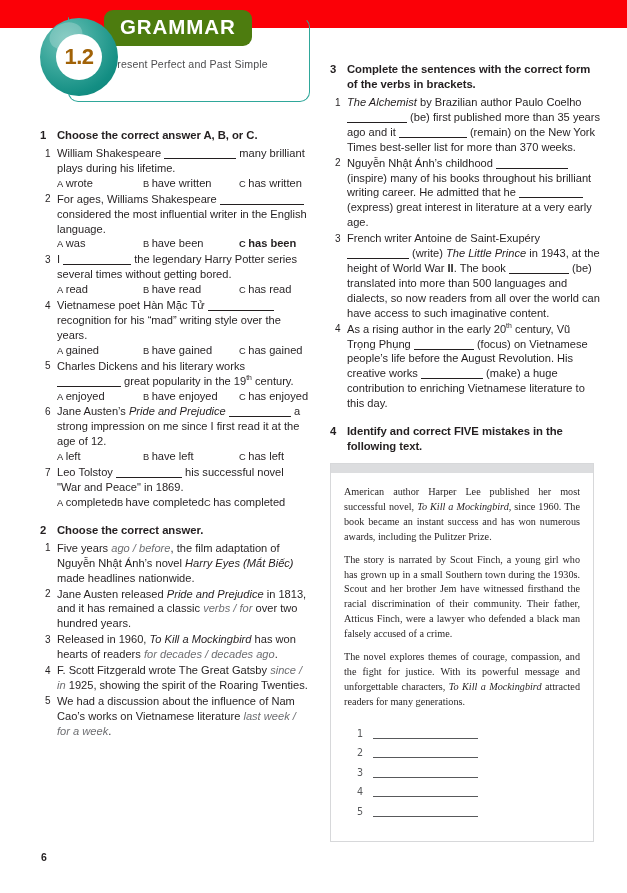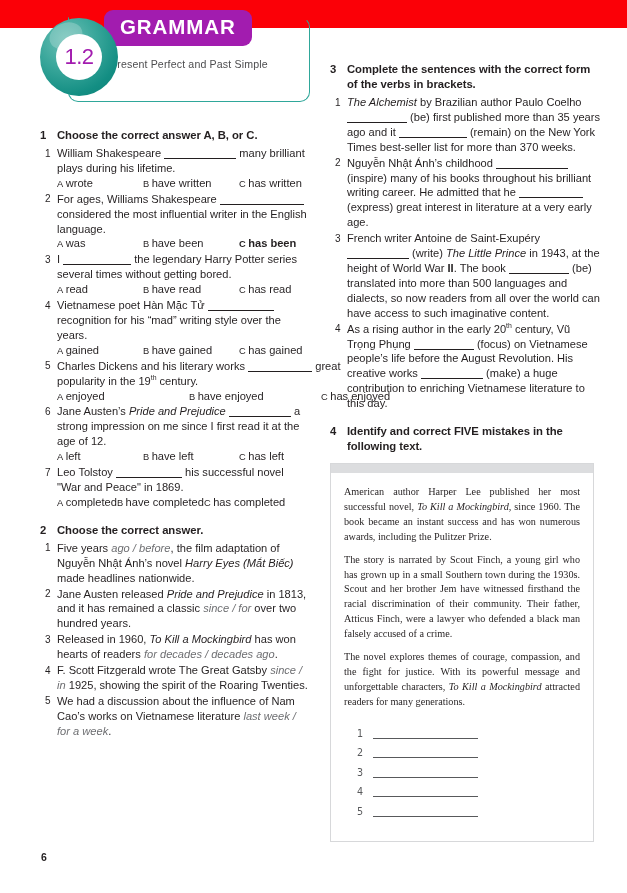--- a/index.html
+++ b/index.html
@@ -38,21 +38,21 @@
     border-top-color: transparent;
     border-top-right-radius: 10px;
     border-bottom-right-radius: 10px;
     border-bottom-left-radius: 10px;
     border-top-left-radius: 0;
   }
   .grammar-tab {
     position: absolute;
     left: 64px; top: 0px;
     padding: 7px 16px 8px 16px;
-    background: #a21caf;
+    background: #4d7c0f;
     border-top-right-radius: 9px;
     border-bottom-right-radius: 9px;
     border-top-left-radius: 9px;
     border-bottom-left-radius: 9px;
     color: #ffffff;
     font-size: 20.5px;
     font-weight: bold;
     letter-spacing: 0.9px;
     line-height: 1;
   }
@@ -89,23 +89,23 @@
     width: 46px; height: 46px;
     border-radius: 50%;
     background: #ffffff;
     display: flex;
     align-items: center;
     justify-content: center;
     position: relative;
     z-index: 2;
   }
   .badge-num {
-    color: #a21caf;
+    color: #a16207;
     font-size: 22px;
-    font-weight: normal;
+    font-weight: bold;
     letter-spacing: -0.6px;
     line-height: 1;
   }
 
   
   .col {
     position: absolute;
     top: 0;
     width: 270px;
   }
@@ -285,22 +285,22 @@
               <span class="opt" style="width: auto;"><span class="ol">C</span>has gained</span>
             </div>
           </div>
         </div>
         <div class="item">
           <span class="item-num">5</span>
           <div class="item-body">
             <div>Charles Dickens and his literary works <span class="blank" style="width: 64px;"></span> great popularity in the 19<sup>th</sup> century.</div>
             <div class="opts">
               <span class="opt" style="width: 86px;"><span class="ol">A</span>enjoyed</span>
-              <span class="opt" style="width: 96px; margin-left: 46px;"><span class="ol">B</span>have enjoyed</span>
-              <span class="opt" style="width: auto; margin-left: 36px;"><span class="ol">C</span>has enjoyed</span>
+              <span class="opt" style="width: 96px;"><span class="ol">B</span>have enjoyed</span>
+              <span class="opt" style="width: auto;"><span class="ol">C</span>has enjoyed</span>
             </div>
           </div>
         </div>
         <div class="item">
           <span class="item-num">6</span>
           <div class="item-body">
             <div>Jane Austen’s <i>Pride and Prejudice</i> <span class="blank" style="width: 62px;"></span> a strong impression on me since I first read it at the age of 12.</div>
             <div class="opts">
               <span class="opt" style="width: 86px;"><span class="ol">A</span>left</span>
               <span class="opt" style="width: 96px;"><span class="ol">B</span>have left</span>
@@ -327,21 +327,21 @@
       <span class="ex-num">2</span>
       <span class="ex-title">Choose the correct answer.</span>
     </div>
     <div class="items" id="ex2-items">
         <div class="item">
           <span class="item-num">1</span>
           <div class="item-body">Five years <span class="alt">ago / before</span>, the film adaptation of Nguyễn Nhật Ánh’s novel <i>Harry Eyes (Mắt Biếc)</i> made headlines nationwide.</div>
         </div>
         <div class="item">
           <span class="item-num">2</span>
-          <div class="item-body">Jane Austen released <i>Pride and Prejudice</i> in 1813, and it has remained a classic <span class="alt">since / for</span> over two hundred years.</div>
+          <div class="item-body">Jane Austen released <i>Pride and Prejudice</i> in 1813, and it has remained a classic <span class="alt">verbs / for</span> over two hundred years.</div>
         </div>
         <div class="item">
           <span class="item-num">3</span>
           <div class="item-body">Released in 1960, <i>To Kill a Mockingbird</i> has won hearts of readers <span class="alt">for decades / decades ago</span>.</div>
         </div>
         <div class="item">
           <span class="item-num">4</span>
           <div class="item-body">F. Scott Fitzgerald wrote The Great Gatsby <span class="alt">since / in</span> 1925, showing the spirit of the Roaring Twenties.</div>
         </div>
         <div class="item">

